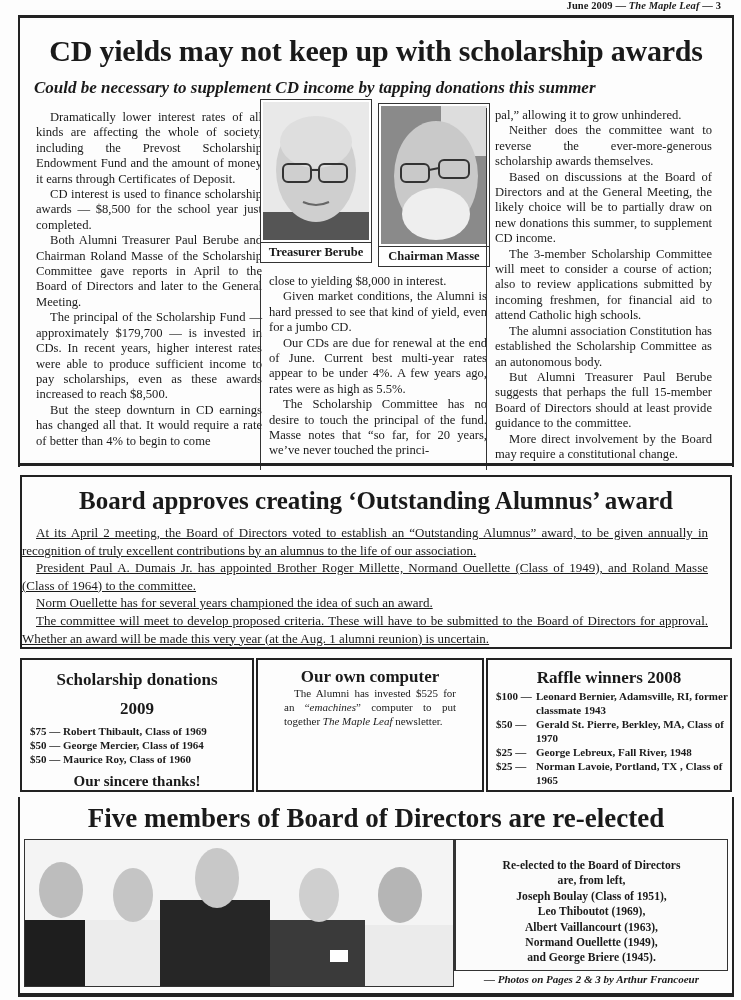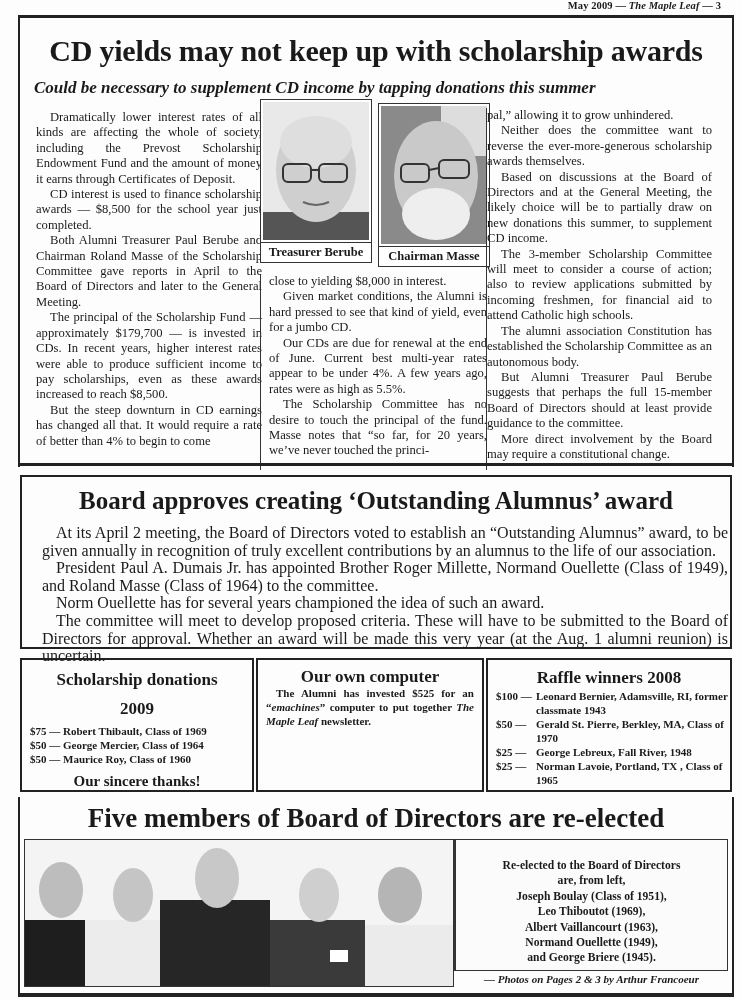--- a/index.html
+++ b/index.html
@@ -12,68 +12,68 @@
   
   .box1 { position: absolute; left: 18px; top: 15px; width: 716px; height: 452px; border-top: 3px solid #222; border-left: 2px solid #222; border-right: 2px solid #222; }
   .box1-bottom { position: absolute; left: 18px; top: 463px; width: 716px; height: 3px; background: #222; }
   .h1 { position: absolute; left: 0; top: 16px; width: 712px; text-align: center; font-size: 30px; font-weight: bold; letter-spacing: -0.2px; }
   .deck { position: absolute; left: 14px; top: 60px; font-size: 17px; font-weight: bold; font-style: italic; }
 
   .col { position: absolute; font-size: 12.6px; line-height: 15.4px; text-align: justify; }
   .col p { text-indent: 14px; }
   .col1 { left: 16px; top: 92px; width: 226px; }
   .col2 { left: 240px; top: 256px; width: 227px; border-left: 1px solid #333; padding-left: 8px; height: 196px; }
-  .col3 { left: 466px; top: 90px; width: 226px; border-left: 1px solid #333; height: 362px; }
+  .col3 { left: 466px; top: 90px; width: 226px; border-left: 1px solid #333; padding-left: 8px; height: 362px; }
   .col3 p.first { text-indent: 0; }
   .col2 p.first { text-indent: 0; }
 
   .photo { position: absolute; border: 1px solid #333; background: #fff; }
   .photo .img { position: absolute; left: 2px; top: 2px; right: 2px; height: 138px; overflow: hidden; }
   .photo .cap { position: absolute; left: 0; right: 0; bottom: 0; height: 20px; border-top: 1px solid #333; text-align: center; font-size: 12.5px; font-weight: bold; line-height: 19px; }
   .ph1 { left: 240px; top: 81px; width: 112px; height: 164px; }
   .ph2 { left: 358px; top: 85px; width: 112px; height: 164px; }
 
   
   .box2 { position: absolute; left: 20px; top: 475px; width: 712px; height: 174px; border: 2px solid #222; }
   .h2 { position: absolute; left: 0; top: 10px; width: 708px; text-align: center; font-size: 25px; font-weight: bold; }
-  .body2 { position: absolute; left: 20px; top: 47px; width: 686px; font-size: 16px; line-height: 17.6px; text-align: justify; }
+  .body2 { position: absolute; left: 0; top: 47px; width: 686px; font-size: 13px; line-height: 17.6px; text-align: justify; text-decoration: underline; }
   .body2 p { text-indent: 14px; }
 
   
   .small { position: absolute; border: 2px solid #222; top: 658px; height: 134px; }
   .sb1 { left: 20px; width: 234px; }
   .sb2 { left: 256px; width: 228px; }
   .sb3 { left: 486px; width: 246px; }
   .small .t { text-align: center; font-weight: bold; font-size: 17px; line-height: 19px; }
   .small .list { font-weight: bold; font-size: 11px; line-height: 14px; }
   .sb1 .t { margin-top: 10px; }
   .sb1 .list { padding-left: 8px; margin-top: 6px; }
   .sb1 .thanks { text-align: center; font-weight: bold; font-size: 15px; margin-top: 7px; }
   .sb2 .t { margin-top: 7px; }
-  .sb2 .txt { padding: 0 8px; font-weight: bold; font-size: 11px; line-height: 14px; text-align: justify; }
+  .sb2 .txt { padding: 0 26px; font-weight: normal; font-size: 11px; line-height: 14px; text-align: justify; }
   .sb2 .txt p { text-indent: 10px; }
   .sb3 .t { margin-top: 8px; }
   .sb3 .list { padding-left: 8px; margin-top: 2px; }
   .sb3 .row { display: flex; }
   .sb3 .amt { width: 40px; flex: none; }
   .sb3 .who { flex: 1; }
 
   
   .box4 { position: absolute; left: 18px; top: 797px; width: 716px; height: 198px; border-left: 2px solid #222; border-right: 2px solid #222; }
   .box4-bottom { position: absolute; left: 18px; top: 993px; width: 716px; height: 4px; background: #222; }
   .h4 { position: absolute; left: 0; top: 6px; width: 712px; text-align: center; font-size: 27px; font-weight: bold; }
   .group-photo { position: absolute; left: 4px; top: 42px; width: 430px; height: 148px; border: 1px solid #333; background: #fff; overflow: hidden; }
   .group-cap { position: absolute; left: 434px; top: 42px; width: 274px; height: 132px; border: 1px solid #333; border-left: 2px solid #333; background: #fbfbfb; text-align: center; font-weight: bold; font-size: 11.6px; line-height: 15.4px; padding-top: 18px; }
   .group-cap .credit { font-style: italic; margin-top: 6px; font-size: 11px; }
 </style>
 </head>
 <body>
 
 <div class="running-head">
-  <span>May 2009</span>
+  <span>June 2009</span>
   <span>—</span>
   <i>The Maple Leaf</i>
   <span>—</span>
   <span>3</span>
 </div>
 
 <div class="box1">
   <div class="h1">CD yields may not keep up with scholarship awards</div>
   <div class="deck">Could be necessary to supplement CD income by tapping donations this summer</div>
 

